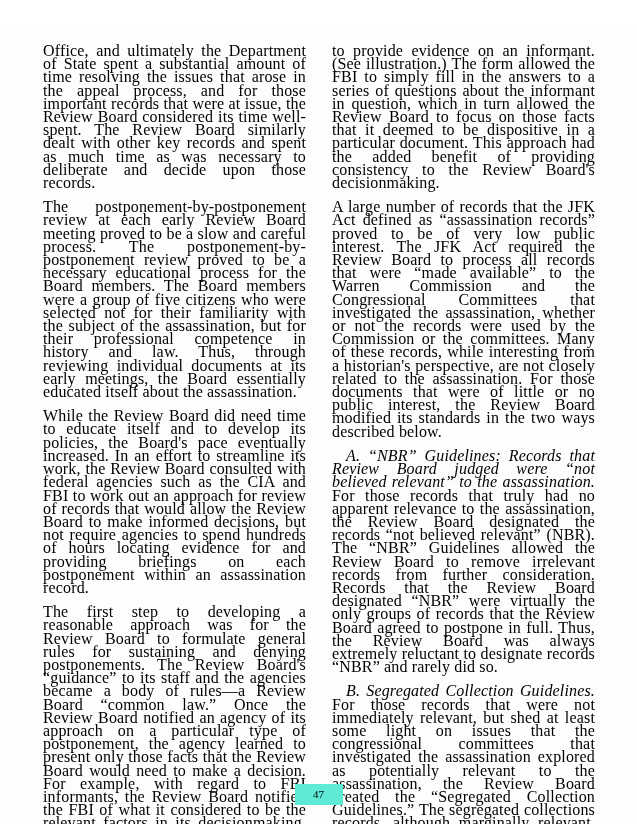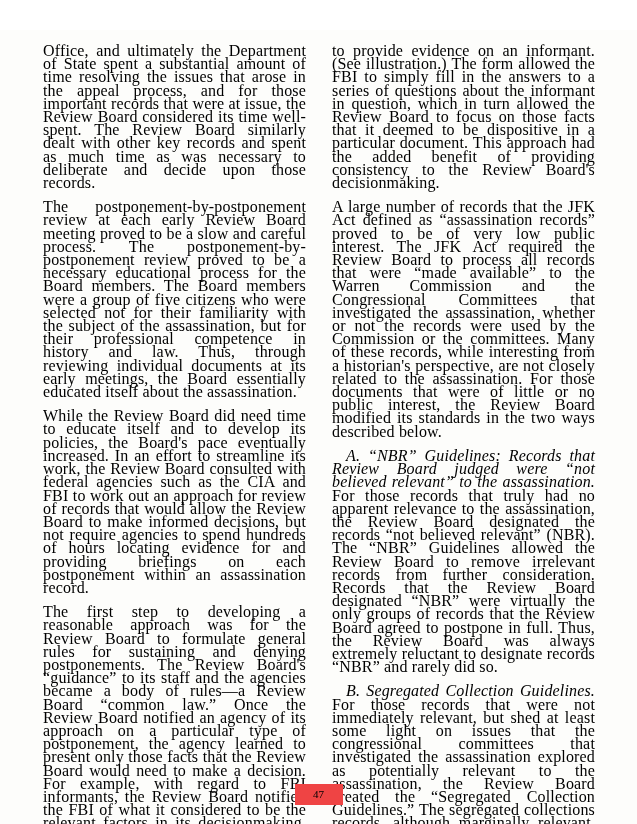--- a/index.html
+++ b/index.html
@@ -61,21 +61,21 @@
     position: absolute;
     left: 0;
     top: 784px;
     width: 637px;
     text-align: center;
   }
   .page-number {
     display: inline-block;
     width: 48px;
     padding: 4px 0 5px 0;
-    background: #ef4444;
+    background: #5eead4;
     font-size: 11px;
     font-family: "Liberation Serif", serif;
     color: #000;
     text-align: center;
   }
 </style>
 </head>
 <body>
 
 <div class="page">

